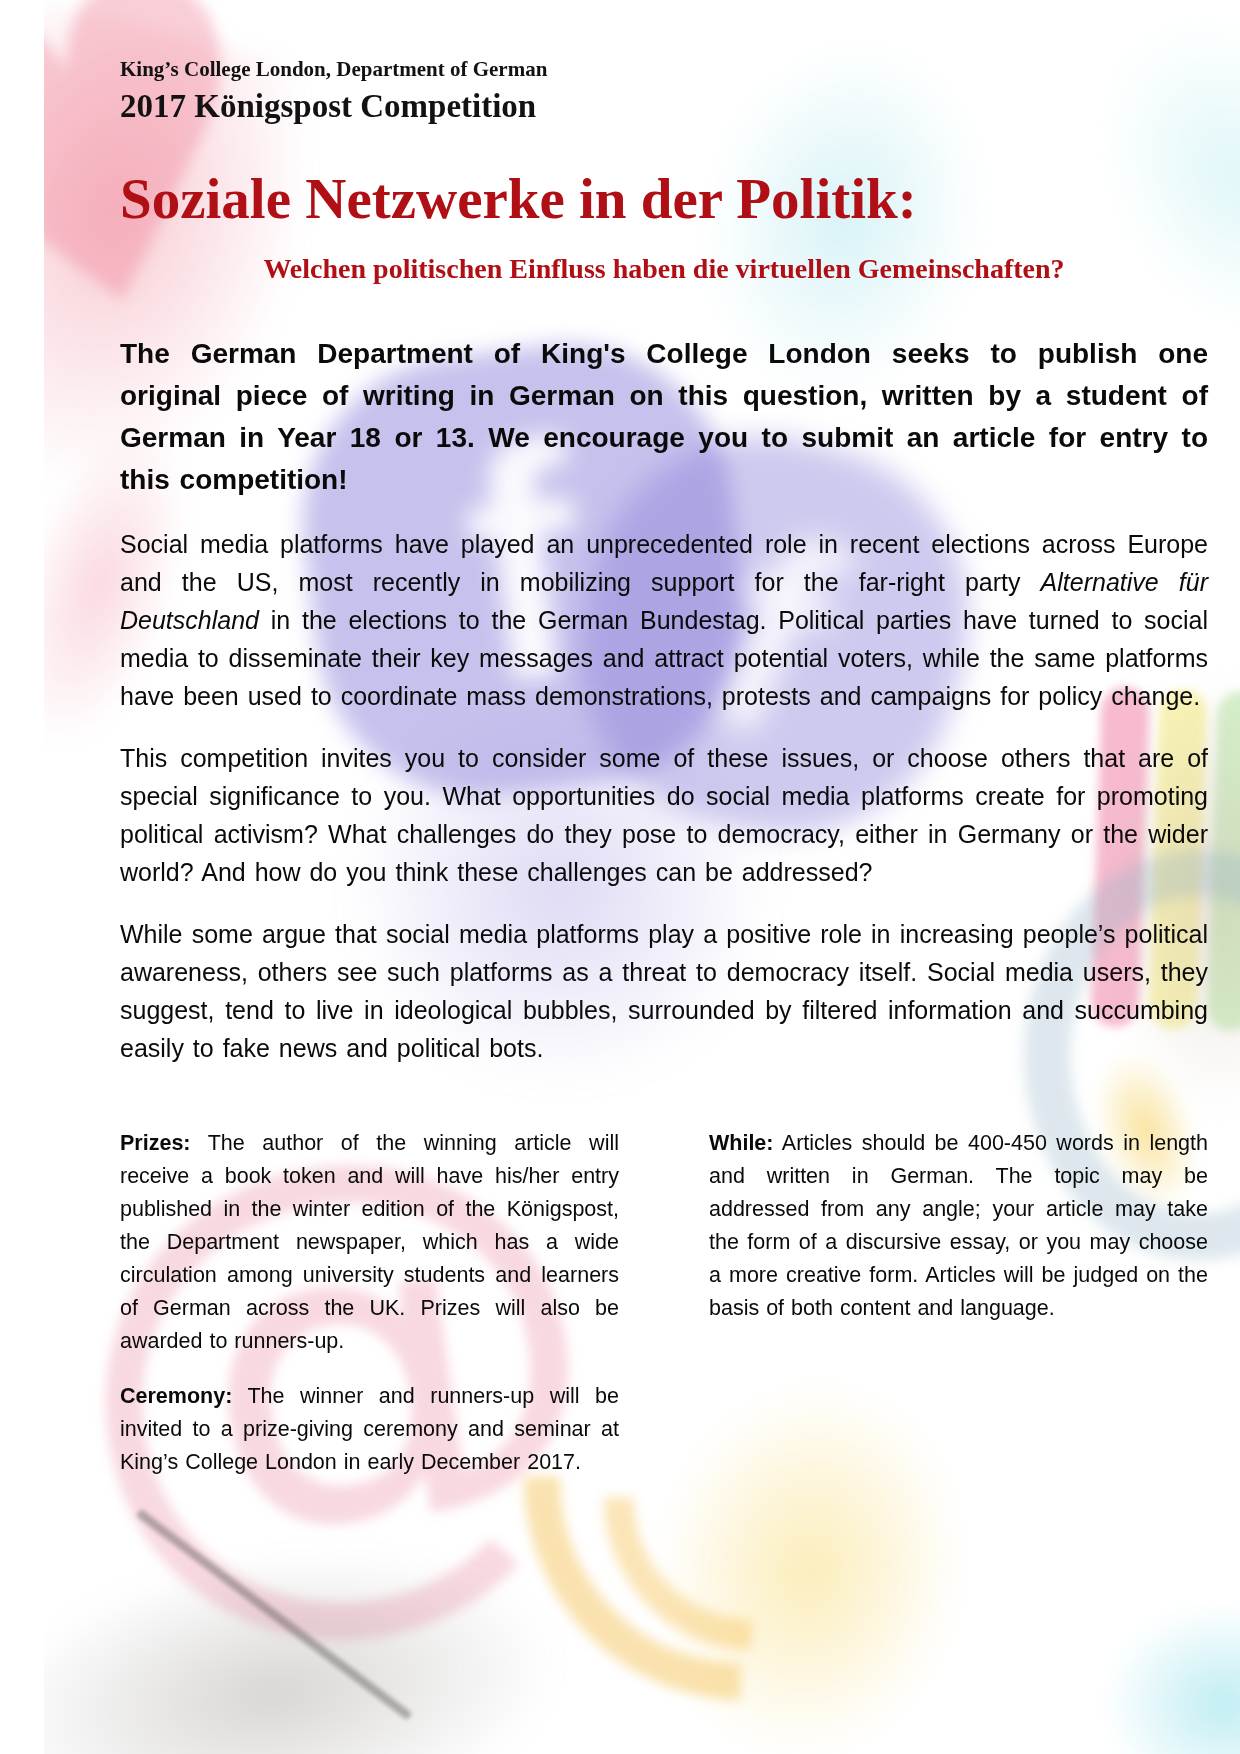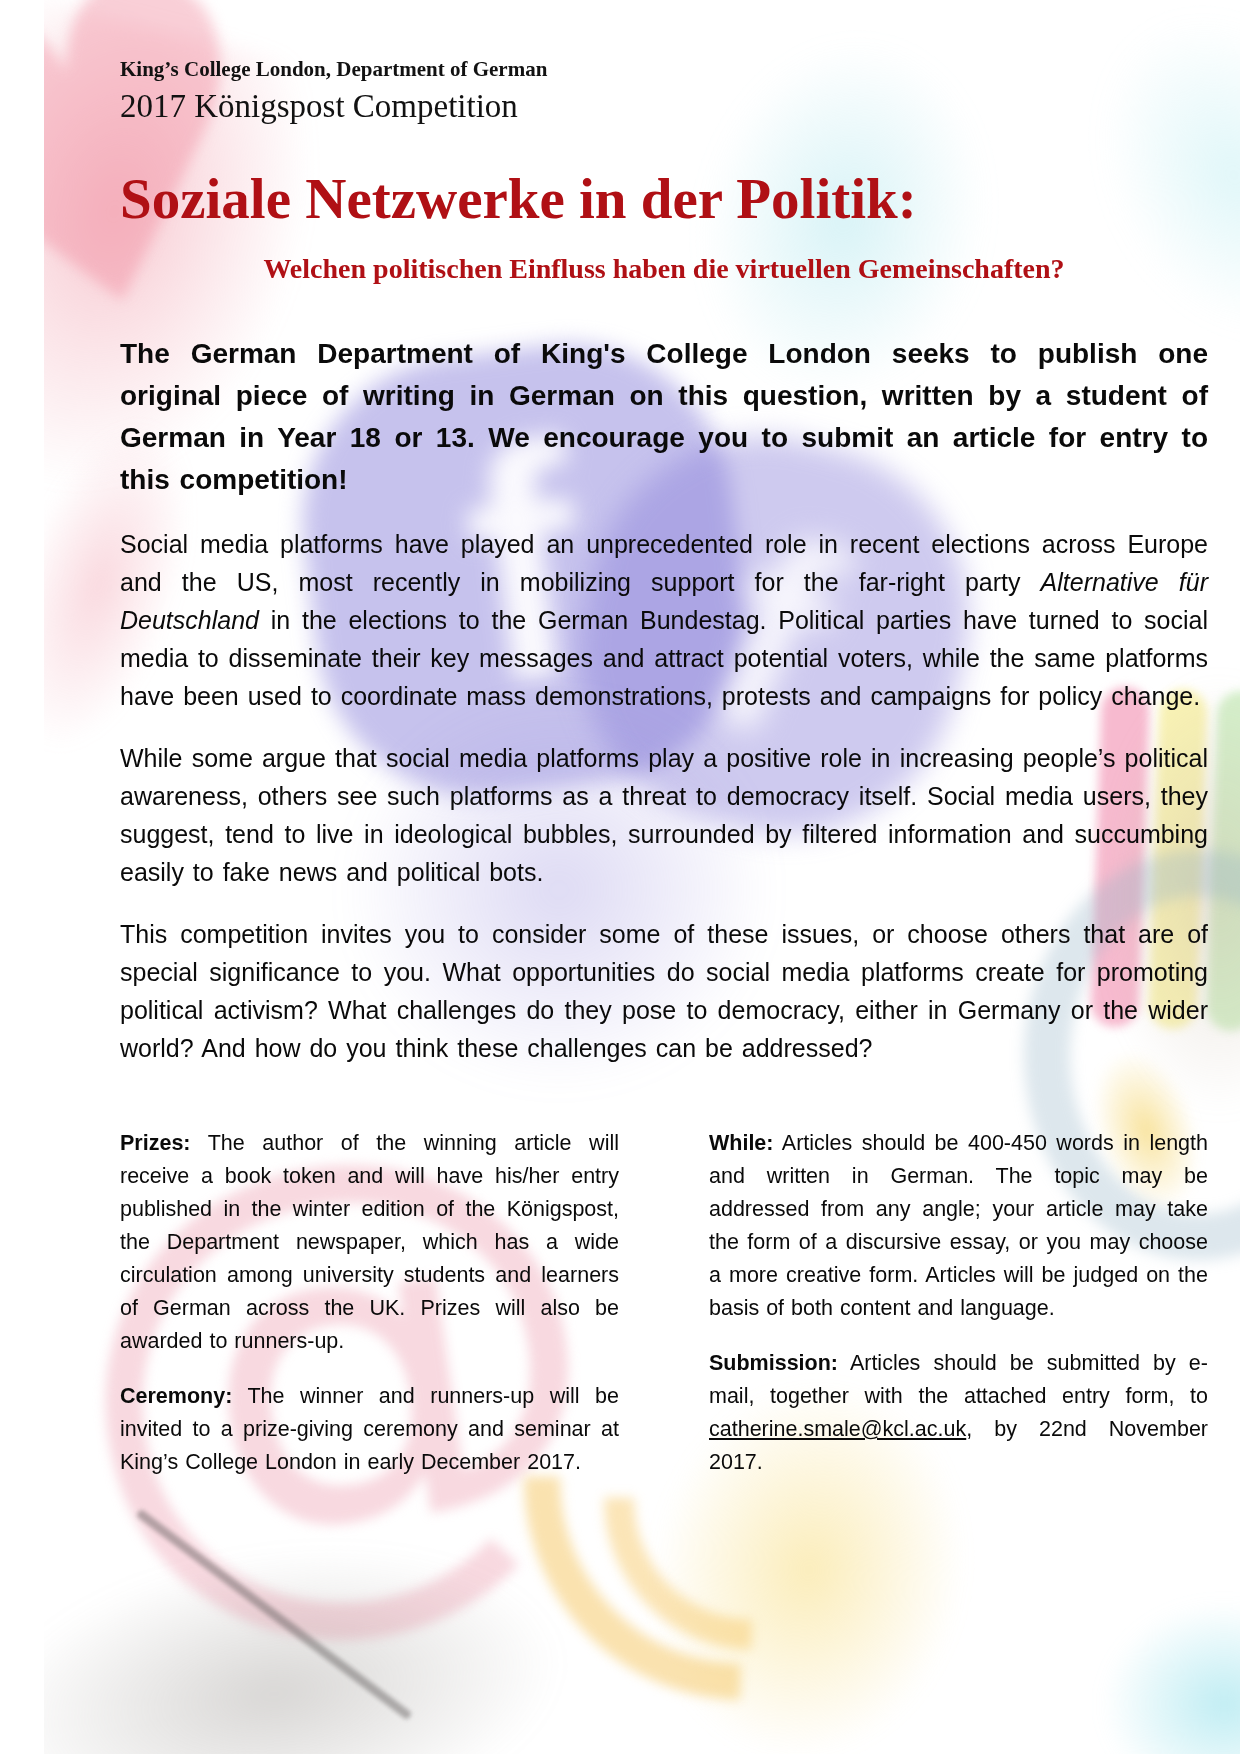--- a/index.html
+++ b/index.html
@@ -72,21 +72,21 @@
                      background: rgba(95,92,90,.45); filter: blur(2px); transform: rotate(37deg); border-radius: 4px; }
   .bg-cyan-br      { right: -60px; bottom: -50px; width: 240px; height: 200px;
                      background: radial-gradient(ellipse, rgba(150,225,235,.60), rgba(150,225,235,0) 72%);
                      filter: blur(9px); }
 
   
   .content { position: absolute; inset: 0; padding: 56px 76px 0 76px; z-index: 2; }
 
   .org  { font-family: "Liberation Serif", serif; font-weight: bold; font-size: 21px;
           line-height: 27px; color: #121212; }
-  .comp { font-family: "Liberation Serif", serif; font-weight: normal; font-size: 33px;
+  .comp { font-family: "Liberation Serif", serif; font-weight: bold; font-size: 33px;
           line-height: 42px; color: #121212; margin-top: 2px; }
 
   .title    { font-family: "Liberation Serif", serif; font-weight: bold; font-size: 57px;
               line-height: 64px; color: #b01015; margin-top: 40px; }
   .subtitle { font-family: "Liberation Serif", serif; font-weight: bold; font-size: 28px;
               line-height: 36px; color: #b01015; text-align: center; margin-top: 20px; }
 
   .intro { margin-top: 46px; font-weight: bold; font-size: 28px; line-height: 42px;
            text-align: justify; word-spacing: 2px; }
 
@@ -138,31 +138,29 @@
   <div class="content">
     <div class="org">King’s College London, Department of German</div>
     <h1 class="comp">2017 Königspost Competition</h1>
 
     <h2 class="title">Soziale Netzwerke in der Politik:</h2>
     <h3 class="subtitle">Welchen politischen Einfluss haben die virtuellen Gemeinschaften?</h3>
 
     <p class="intro">The German Department of King's College London seeks to publish one original piece of writing in German on this question, written by a student of German in Year 18 or 13. We encourage you to submit an article for entry to this competition!</p>
 
     <p class="bodyp"><span>Social media platforms have played an unprecedented role in recent elections across Europe and the US, most recently in mobilizing support for the far-right party </span><span class="seg-italic">Alternative für Deutschland</span><span> in the elections to the German Bundestag. Political parties have turned to social media to disseminate their key messages and attract potential voters, while the same platforms have been used to coordinate mass demonstrations, protests and campaigns for policy change.</span></p>
+    <p class="bodyp"><span>This competition invites you to consider some of these issues, or choose others that are of special significance to you. What opportunities do social media platforms create for promoting political activism? What challenges do they pose to democracy, either in Germany or the wider world? And how do you think these challenges can be addressed?</span></p>
     <p class="bodyp"><span>While some argue that social media platforms play a positive role in increasing people’s political awareness, others see such platforms as a threat to democracy itself. Social media users, they suggest, tend to live in ideological bubbles, surrounded by filtered information and succumbing easily to fake news and political bots.</span></p>
-    <p class="bodyp"><span>This competition invites you to consider some of these issues, or choose others that are of special significance to you. What opportunities do social media platforms create for promoting political activism? What challenges do they pose to democracy, either in Germany or the wider world? And how do you think these challenges can be addressed?</span></p>
 
     <div class="cols">
       <div class="col">
         <p class="sec"><span class="lab">Prizes:</span>
           <span><span>The author of the winning article will receive a book token and will have his/her entry published in the winter edition of the Königspost, the Department newspaper, which has a wide circulation among university students and learners of German across the UK. Prizes will also be awarded to runners-up.</span></span></p>
         <p class="sec"><span class="lab">Ceremony:</span>
           <span><span>The winner and runners-up will be invited to a prize-giving ceremony and seminar at King’s College London in early December 2017.</span></span></p>
       </div>
       <div class="col">
         <p class="sec"><span class="lab">While:</span>
           <span><span>Articles should be 400-450 words in length and written in German. The topic may be addressed from any angle; your article may take the form of a discursive essay, or you may choose a more creative form. Articles will be judged on the basis of both content and language.</span></span></p>
-        <p class="sec"><span class="lab">Submission:</span>
-          <span><span>Articles should be submitted by e-mail, together with the attached entry form, to </span><span class="seg-underline">catherine.smale@kcl.ac.uk</span><span>, by 22nd November 2017.</span></span></p>
       </div>
     </div>
   </div>
 </div>
 
 </body></html>

